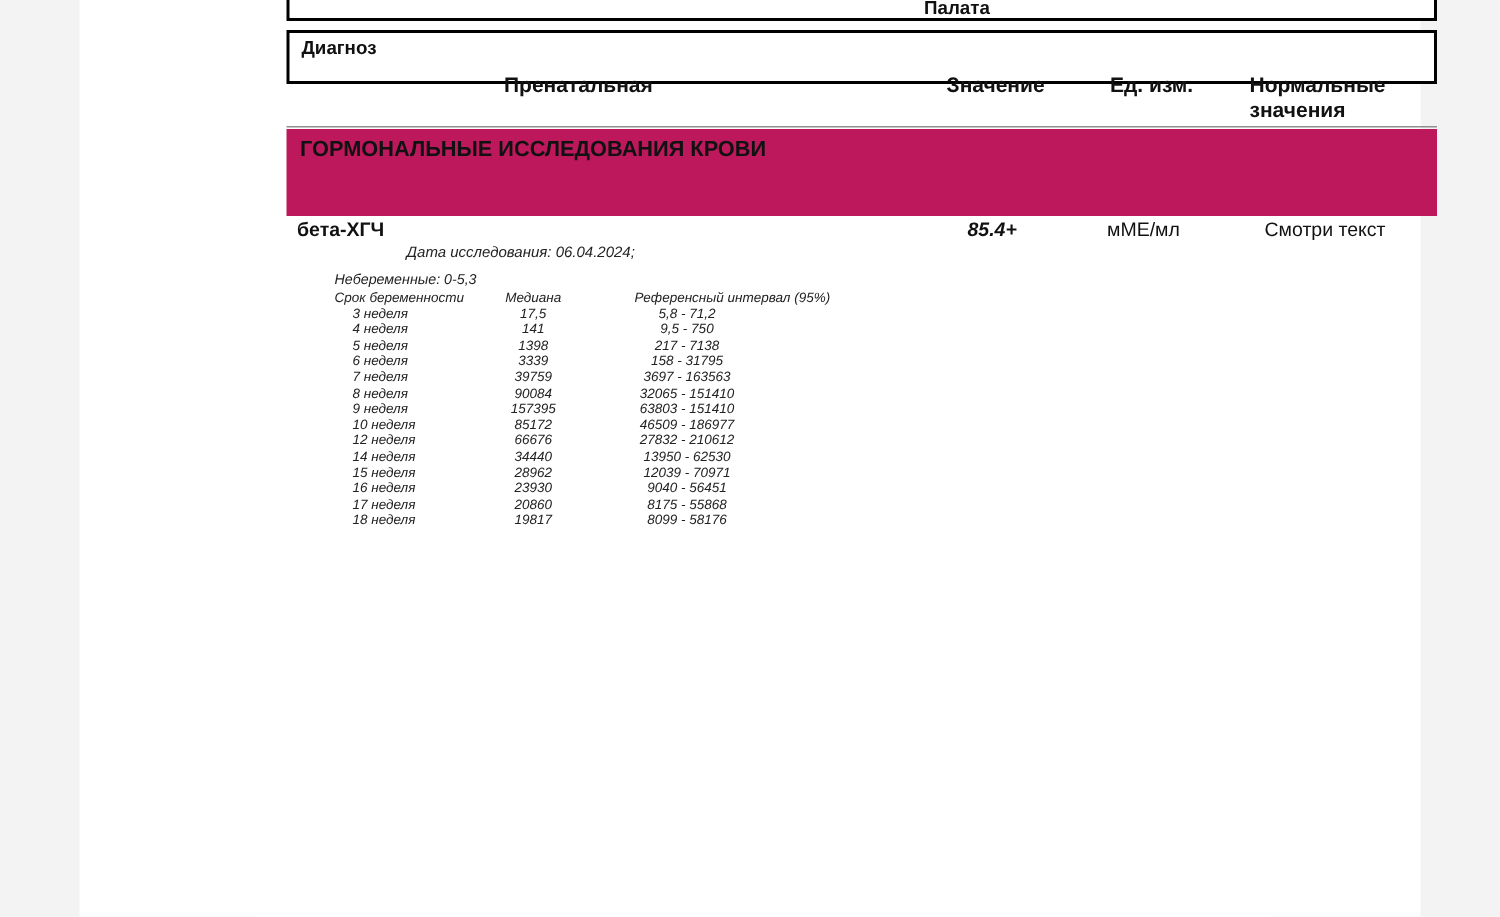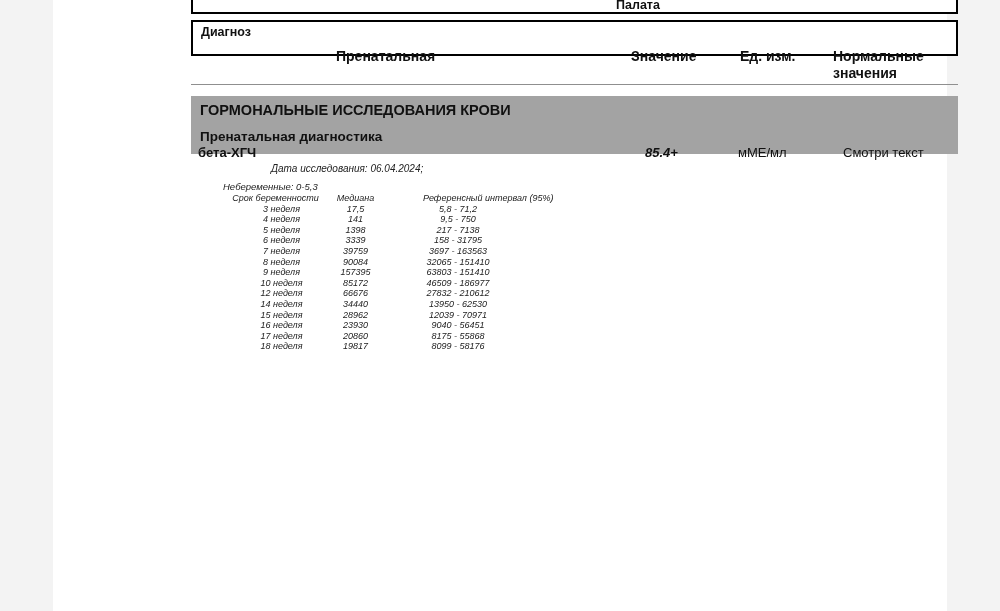--- a/index.html
+++ b/index.html
@@ -19,38 +19,38 @@
   
   .col-header { position:absolute; font-size:14px; font-weight:bold; color:#111; white-space:nowrap; }
   .h-study  { left:283px; top:48px; }
   .h-value  { left:578px; top:48px; }
   .h-unit   { left:687px; top:48px; }
   .h-normal { left:780px; top:48px; width:97px; text-align:left; line-height:16.5px; }
 
   .rule { position:absolute; left:138px; top:84px; width:767px; height:1px; background:#8f8f8f; }
 
   
-  .band { position:absolute; left:138px; top:96px; width:767px; height:58px; background:#a3a3a3; }
+  .band { position:absolute; left:138px; top:86px; width:767px; height:58px; background:#be185d; }
   .section-title    { position:absolute; left:9px; top:6px;  font-size:14.5px; font-weight:bold; color:#111; white-space:nowrap; }
   .subsection-title { position:absolute; left:9px; top:33px; font-size:13.5px; font-weight:bold; color:#111; white-space:nowrap; }
 
   
   .result-cell { position:absolute; top:145px; font-size:13px; color:#111; white-space:nowrap; }
   .r-study  { left:145px; font-weight:bold; }
   .r-value  { left:592px; font-weight:bold; font-style:italic; }
   .r-unit   { left:685px; }
   .r-normal { left:790px; }
 
   
   .detail-date { position:absolute; left:170px; top:163px; font-size:10px; font-style:italic; color:#222; white-space:nowrap;margin-left:48px; }
   .detail-nonpregnant { position:absolute; left:170px; top:181px; font-size:9.5px; font-style:italic; color:#222; white-space:nowrap; }
 
   .ref-table { position:absolute; left:170px; top:193px; width:320px; font-size:9px; font-style:italic; color:#222; }
   .ref-row { display:grid; grid-template-columns:105px 55px 150px; line-height:10.6px; }
-  .ref-row .c-week   { text-align:center; white-space:nowrap;font-style:italic; }
+  .ref-row .c-week   { text-align:left; white-space:nowrap;font-style:italic; }
   .ref-row .c-median { text-align:center; white-space:nowrap; }
   .ref-row .c-range  { text-align:center; white-space:nowrap; }
   .ref-row.is-header .c-range { text-align:left; padding-left:40px; }
   .ref-row.is-data .c-week { padding-left:12px; }
 </style>
 </head>
 <body>
 
 <div class="stage">
   <div class="page">
@@ -68,21 +68,20 @@
     <div class="col-header h-unit">Ед. изм.</div>
     <div class="col-header h-normal">
       <div>Нормальные</div>
       <div>значения</div>
     </div>
 
     <div class="rule"></div>
 
     <div class="band">
       <div class="section-title">ГОРМОНАЛЬНЫЕ ИССЛЕДОВАНИЯ КРОВИ</div>
-      <div class="subsection-title">Пренатальная диагностика</div>
     </div>
 
     <div class="result-cell r-study">бета-ХГЧ</div>
     <div class="result-cell r-value">85.4+</div>
     <div class="result-cell r-unit">мМЕ/мл</div>
     <div class="result-cell r-normal">Смотри текст</div>
 
     <div class="detail-date">Дата исследования: 06.04.2024;</div>
     <div class="detail-nonpregnant">Небеременные: 0-5,3</div>
 

